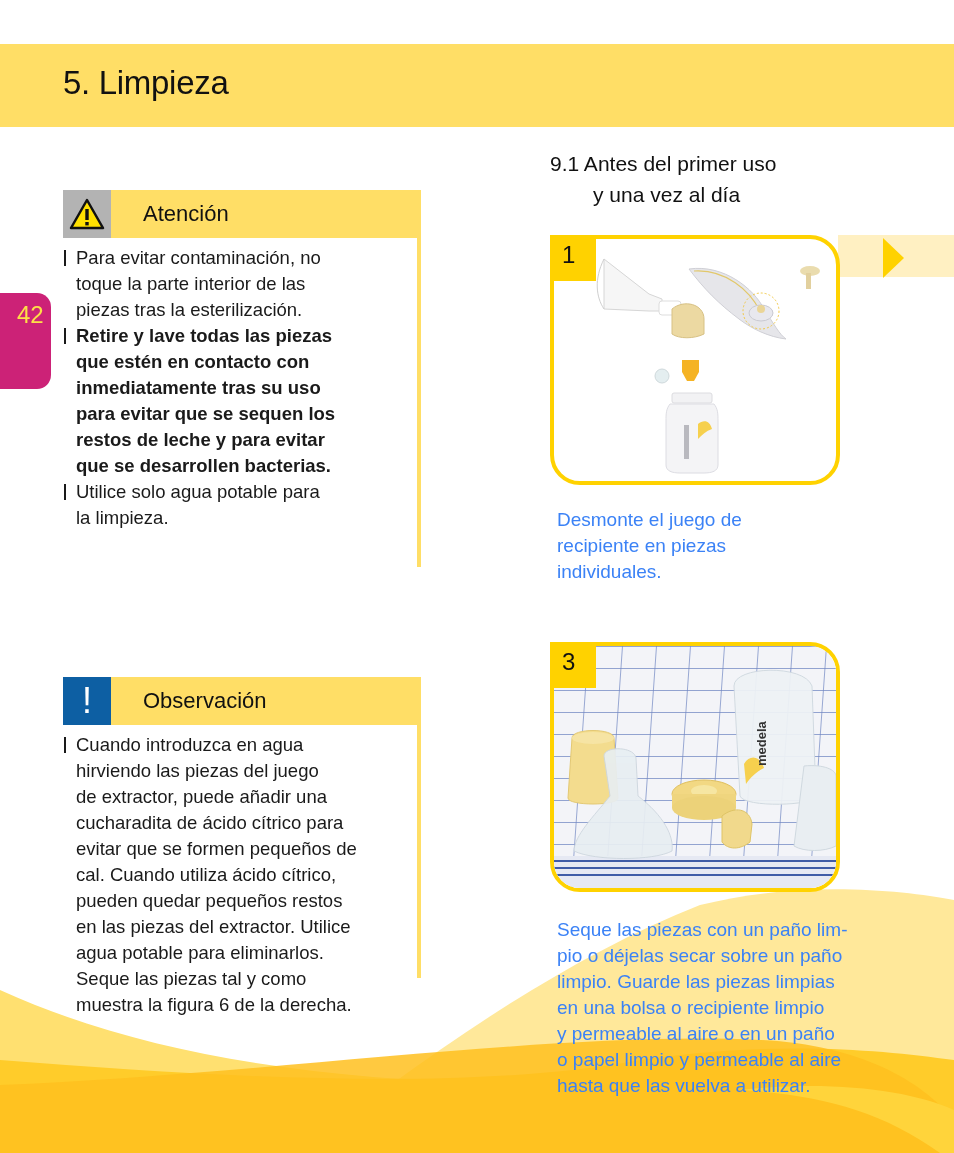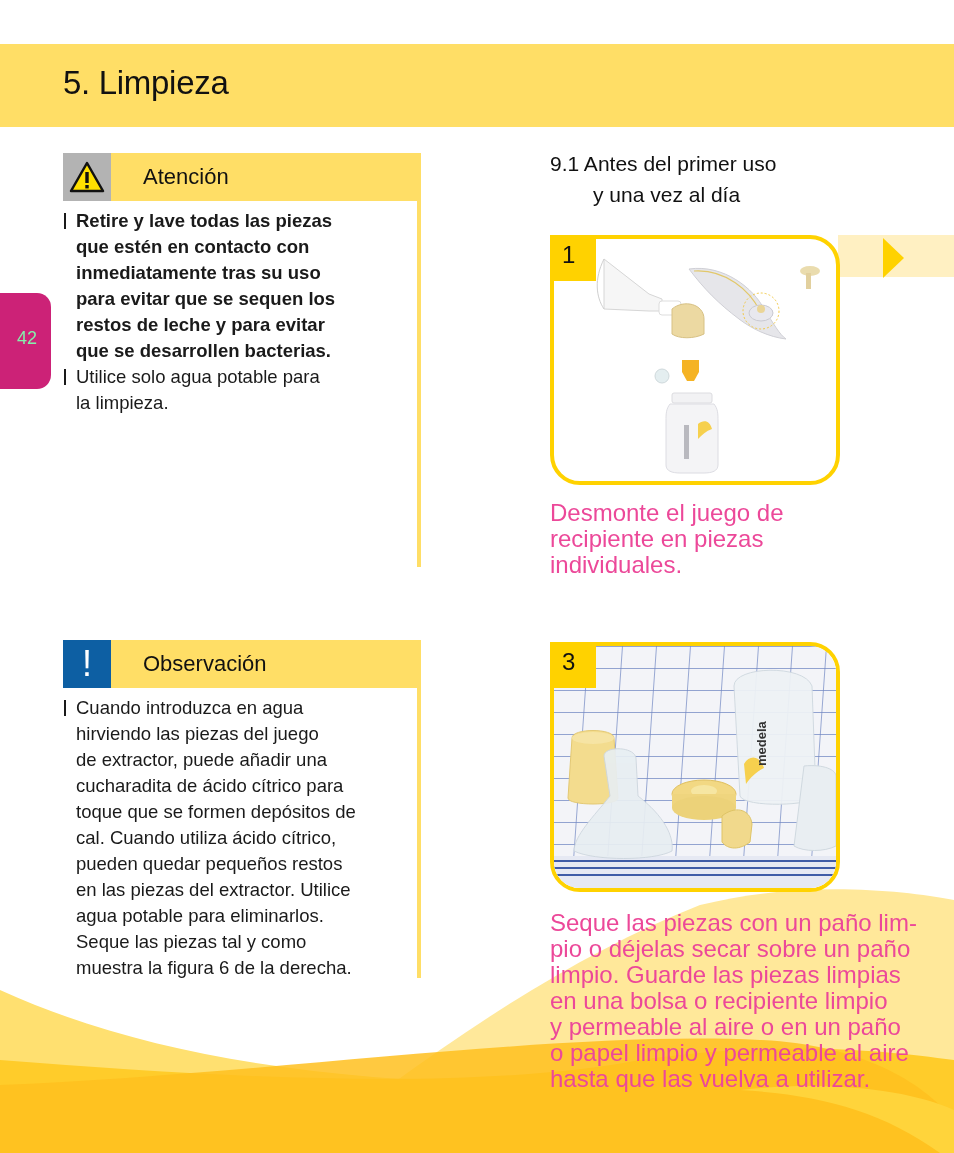--- a/index.html
+++ b/index.html
@@ -15,24 +15,24 @@
     background: #ffde66; z-index: 1;
   }
   .page-title {
     position: absolute; left: 63px; top: 64px; margin: 0;
     font-size: 33px; font-weight: normal; color: #111; letter-spacing: -0.3px;
   }
   .page-tab {
     position: absolute; left: 0; top: 293px; width: 51px; height: 96px;
     background: #cc2277; border-radius: 0 14px 14px 0; z-index: 2;
   }
-  .page-tab span { position: absolute; left: 17px; top: 35px; color: #86efac; font-size: 18px; }
+  .page-tab span { position: absolute; left: 17px; top: 8px; color: #fde047; font-size: 24px; }
 
   .notice { position: absolute; z-index: 2; }
-  .notice-head { position: relative; height: 48px; }
+  .notice-head { position: relative; height: 48px; margin-top: 37px; }
   .notice-icon-box {
     position: absolute; left: 0; top: 0; width: 48px; height: 48px;
     display: flex; align-items: center; justify-content: center;
   }
   .notice-label-bg {
     position: absolute; left: 48px; top: 0; right: 0; height: 48px; background: #ffde66;
   }
   .notice-label {
     position: absolute; left: 80px; top: 11px; font-size: 22px; color: #111;
   }
@@ -65,22 +65,22 @@
     font-size: 24px; color: #111; box-sizing: border-box; padding: 6px 0 0 12px; z-index: 3;
   }
   .step-arrow-band {
     position: absolute; left: 838px; top: 235px; width: 116px; height: 42px; background: #fff0c2; z-index: 1;
   }
   .step-arrow {
     position: absolute; left: 883px; top: 238px; width: 0; height: 0; z-index: 2;
     border-top: 20px solid transparent; border-bottom: 20px solid transparent; border-left: 21px solid #ffd200;
   }
   .step-caption {
-    position: absolute; left: 550px; z-index: 2; margin: 0;
-    font-size: 24px; line-height: 26px; color: #ec4899;
+    position: absolute; left: 550px; z-index: 2; margin: 7px;
+    font-size: 19px; line-height: 26px; color: #3b82f6;
   }
   .step-caption span { display: block; white-space: nowrap; }
 </style>
 </head>
 <body>
 
 <svg class="waves" viewBox="0 0 954 1153" xmlns="http://www.w3.org/2000/svg">
   <path d="M0,990 C220,1090 520,1100 954,1070 L954,1153 L0,1153 Z" fill="#ffe070"></path>
   <path d="M300,1153 C420,1060 560,960 700,905 C800,880 900,890 954,900 L954,1153 Z" fill="#ffe89a"></path>
   <path d="M0,1060 C250,1080 480,1090 640,1060 C780,1040 880,1050 954,1060 L954,1153 L0,1153 Z" fill="#ffcc2a"></path>
@@ -102,20 +102,25 @@
         <path d="M18 2 L34 30 L2 30 Z" fill="#ffe000" stroke="#111" stroke-width="2.5" stroke-linejoin="round"></path>
         <rect x="16.3" y="11" width="3.4" height="11" fill="#111"></rect>
         <rect x="16.3" y="24" width="3.4" height="3.4" fill="#111"></rect>
       </svg>
     </div>
     <div class="notice-label-bg"></div>
     <span class="notice-label">Atención</span>
   </div>
   <div class="notice-rule" style="top:48px; height:366px;"></div>
   <div class="notice-body" id="attention-body" style="padding-top:7px;">
+      <p class="bullet">
+        <span class="bullet-line">Para evitar contaminación, no</span>
+        <span class="bullet-line">toque la parte interior de las</span>
+        <span class="bullet-line">piezas tras la esterilización.</span>
+      </p>
       <p class="bullet bold">
         <span class="bullet-line">Retire y lave todas las piezas</span>
         <span class="bullet-line">que estén en contacto con</span>
         <span class="bullet-line">inmediatamente tras su uso</span>
         <span class="bullet-line">para evitar que se sequen los</span>
         <span class="bullet-line">restos de leche y para evitar</span>
         <span class="bullet-line">que se desarrollen bacterias.</span>
       </p>
       <p class="bullet">
         <span class="bullet-line">Utilice solo agua potable para</span>
@@ -132,21 +137,21 @@
     <div class="notice-label-bg"></div>
     <span class="notice-label">Observación</span>
   </div>
   <div class="notice-rule" style="top:48px; height:290px;"></div>
   <div class="notice-body" id="observation-body" style="padding-top:7px;">
       <p class="bullet">
         <span class="bullet-line">Cuando introduzca en agua</span>
         <span class="bullet-line">hirviendo las piezas del juego</span>
         <span class="bullet-line">de extractor, puede añadir una</span>
         <span class="bullet-line">cucharadita de ácido cítrico para</span>
-        <span class="bullet-line">toque que se formen depósitos de</span>
+        <span class="bullet-line">evitar que se formen pequeños de</span>
         <span class="bullet-line">cal. Cuando utiliza ácido cítrico,</span>
         <span class="bullet-line">pueden quedar pequeños restos</span>
         <span class="bullet-line">en las piezas del extractor. Utilice</span>
         <span class="bullet-line">agua potable para eliminarlos.</span>
         <span class="bullet-line">Seque las piezas tal y como</span>
         <span class="bullet-line">muestra la figura 6 de la derecha.</span>
       </p>
     </div>
 </div>
 

